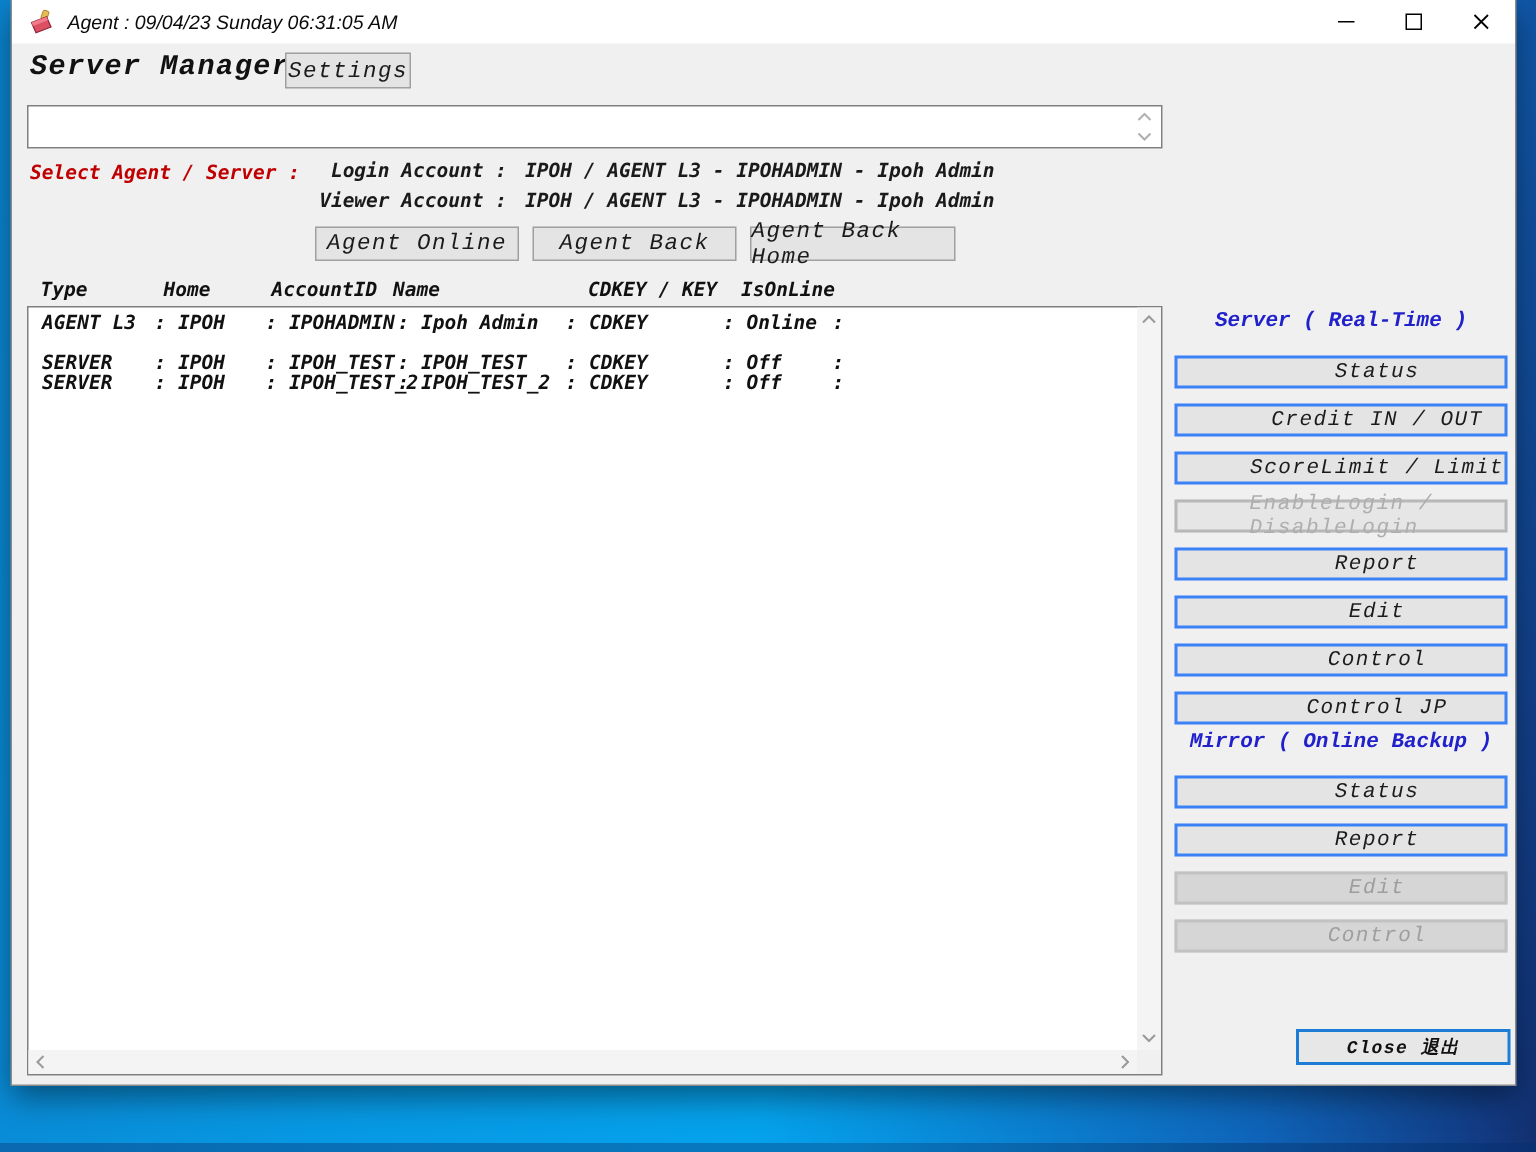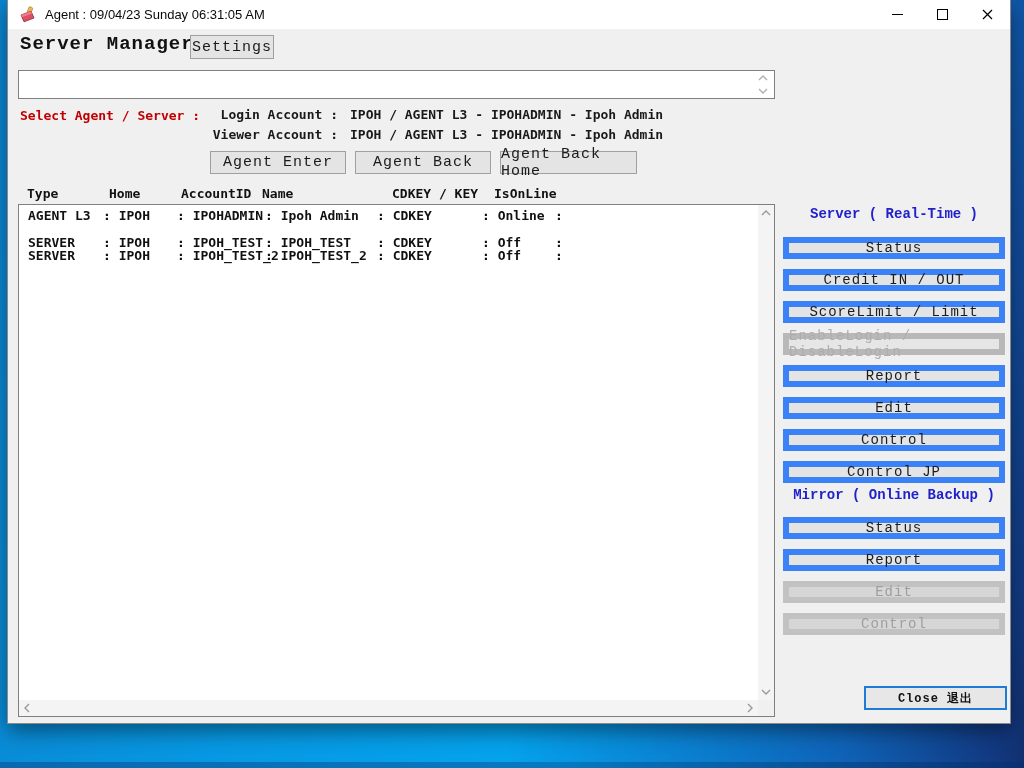--- a/index.html
+++ b/index.html
@@ -6,20 +6,21 @@
   .desktop{
     position:relative;width:1024px;height:768px;overflow:hidden;
     background:linear-gradient(100deg,#0b84cf 0%,#0798e3 30%,#05a2ec 55%,#0f63b8 84%,#123a82 97%,#122f6e 100%);
     font-family:"Liberation Sans", sans-serif;
   }
   .desktop::after{content:"";position:absolute;left:0;right:0;bottom:0;height:6px;
     background:linear-gradient(to right,#0a62a8,#0873b8 55%,#0a2f72);opacity:.85;}
   .window{
     position:absolute;left:8px;top:0;width:1002px;height:723px;background:#f0f0f0;
     box-shadow:0 0 0 1px #8a8a8a,0 8px 20px rgba(0,0,0,.45);
+    font-style:italic;
   }
   
   .titlebar{position:absolute;left:0;top:0;width:100%;height:29px;background:#ffffff;display:flex;align-items:center;}
   .app-icon{margin-left:11px;width:18px;height:18px;display:inline-block;}
   .title-text{margin-left:8px;font-size:13px;color:#0a0a0a;}
   .win-controls{position:absolute;right:0;top:0;height:29px;display:flex;}
   .wc{width:45px;height:29px;display:flex;align-items:center;justify-content:center;}
   .glyph-min{width:11px;height:1px;background:#000;display:block;}
   .glyph-max{width:9px;height:9px;border:1px solid #000;display:block;}
   
@@ -67,23 +68,23 @@
   .sb-corner{position:absolute;right:0;bottom:0;width:16px;height:16px;background:#f0f0f0;}
   .sb-arrow{position:absolute;display:flex;align-items:center;justify-content:center;width:16px;height:16px;}
   .vscroll .up{top:0;} .vscroll .down{bottom:0;}
   .hscroll .left{left:0;} .hscroll .right{right:0;}
   
   .right-panel{position:absolute;left:775px;top:206px;width:222px;display:flex;flex-direction:column;}
   .panel-heading{height:18px;text-align:center;font-family:"Liberation Mono","DejaVu Sans Mono",monospace;
     font-size:14px;font-weight:bold;color:#2121cc;margin-bottom:13px;white-space:pre;}
   .mirror-heading{margin-top:4px;height:17px;}
   .pstack{display:flex;flex-direction:column;gap:10px;}
-  .pbtn{height:22px;background:#e4e4e4;border:6px solid #3b82f6;color:#1b1b1b;box-sizing:border-box;
+  .pbtn{height:22px;background:#e4e4e4;border:2px solid #3b82f6;color:#1b1b1b;box-sizing:border-box;
     display:flex;align-items:center;justify-content:center;
-    font-family:"Liberation Mono","DejaVu Sans Mono",monospace;font-size:14px;letter-spacing:1px;}
+    font-family:"Liberation Mono","DejaVu Sans Mono",monospace;font-size:14px;letter-spacing:1px;padding-left:48px;}
   .server-panel .pbtn.disabled{background:#e6e6e6;border-color:#b8b8b8;color:#aeaeae;}
   .mirror-panel .pbtn.disabled{background:#d6d6d6;border-color:#c2c2c2;color:#9e9e9e;}
   .close-btn{position:absolute;left:856px;top:686px;width:143px;height:24px;background:#e7e7e7;
     border:2px solid #1c7cd6;box-sizing:border-box;display:flex;align-items:center;justify-content:center;
     font-family:"Liberation Mono","DejaVu Sans Mono",monospace;font-size:12px;font-weight:bold;
     letter-spacing:1px;color:#111;}
 </style>
 </head>
 <body>
 
@@ -132,21 +133,21 @@
     <div class="select-label">Select Agent / Server :</div>
     <div class="acct-line login-line">
       <span class="lab">Login Account :</span>
       <span class="val">IPOH / AGENT L3 - IPOHADMIN - Ipoh Admin</span>
     </div>
     <div class="acct-line viewer-line">
       <span class="lab">Viewer Account :</span>
       <span class="val">IPOH / AGENT L3 - IPOHADMIN - Ipoh Admin</span>
     </div>
 
-    <div class="btn action-btn enter-btn">Agent Enter</div>
+    <div class="btn action-btn enter-btn">Agent Online</div>
     <div class="btn action-btn back-btn">Agent Back</div>
     <div class="btn action-btn backhome-btn">Agent Back Home</div>
 
     <div class="thead">
         <span class="th th0">Type</span>
         <span class="th th1">Home</span>
         <span class="th th2">AccountID</span>
         <span class="th th3">Name</span>
         <span class="th th4">CDKEY / KEY</span>
         <span class="th th5">IsOnLine</span>

